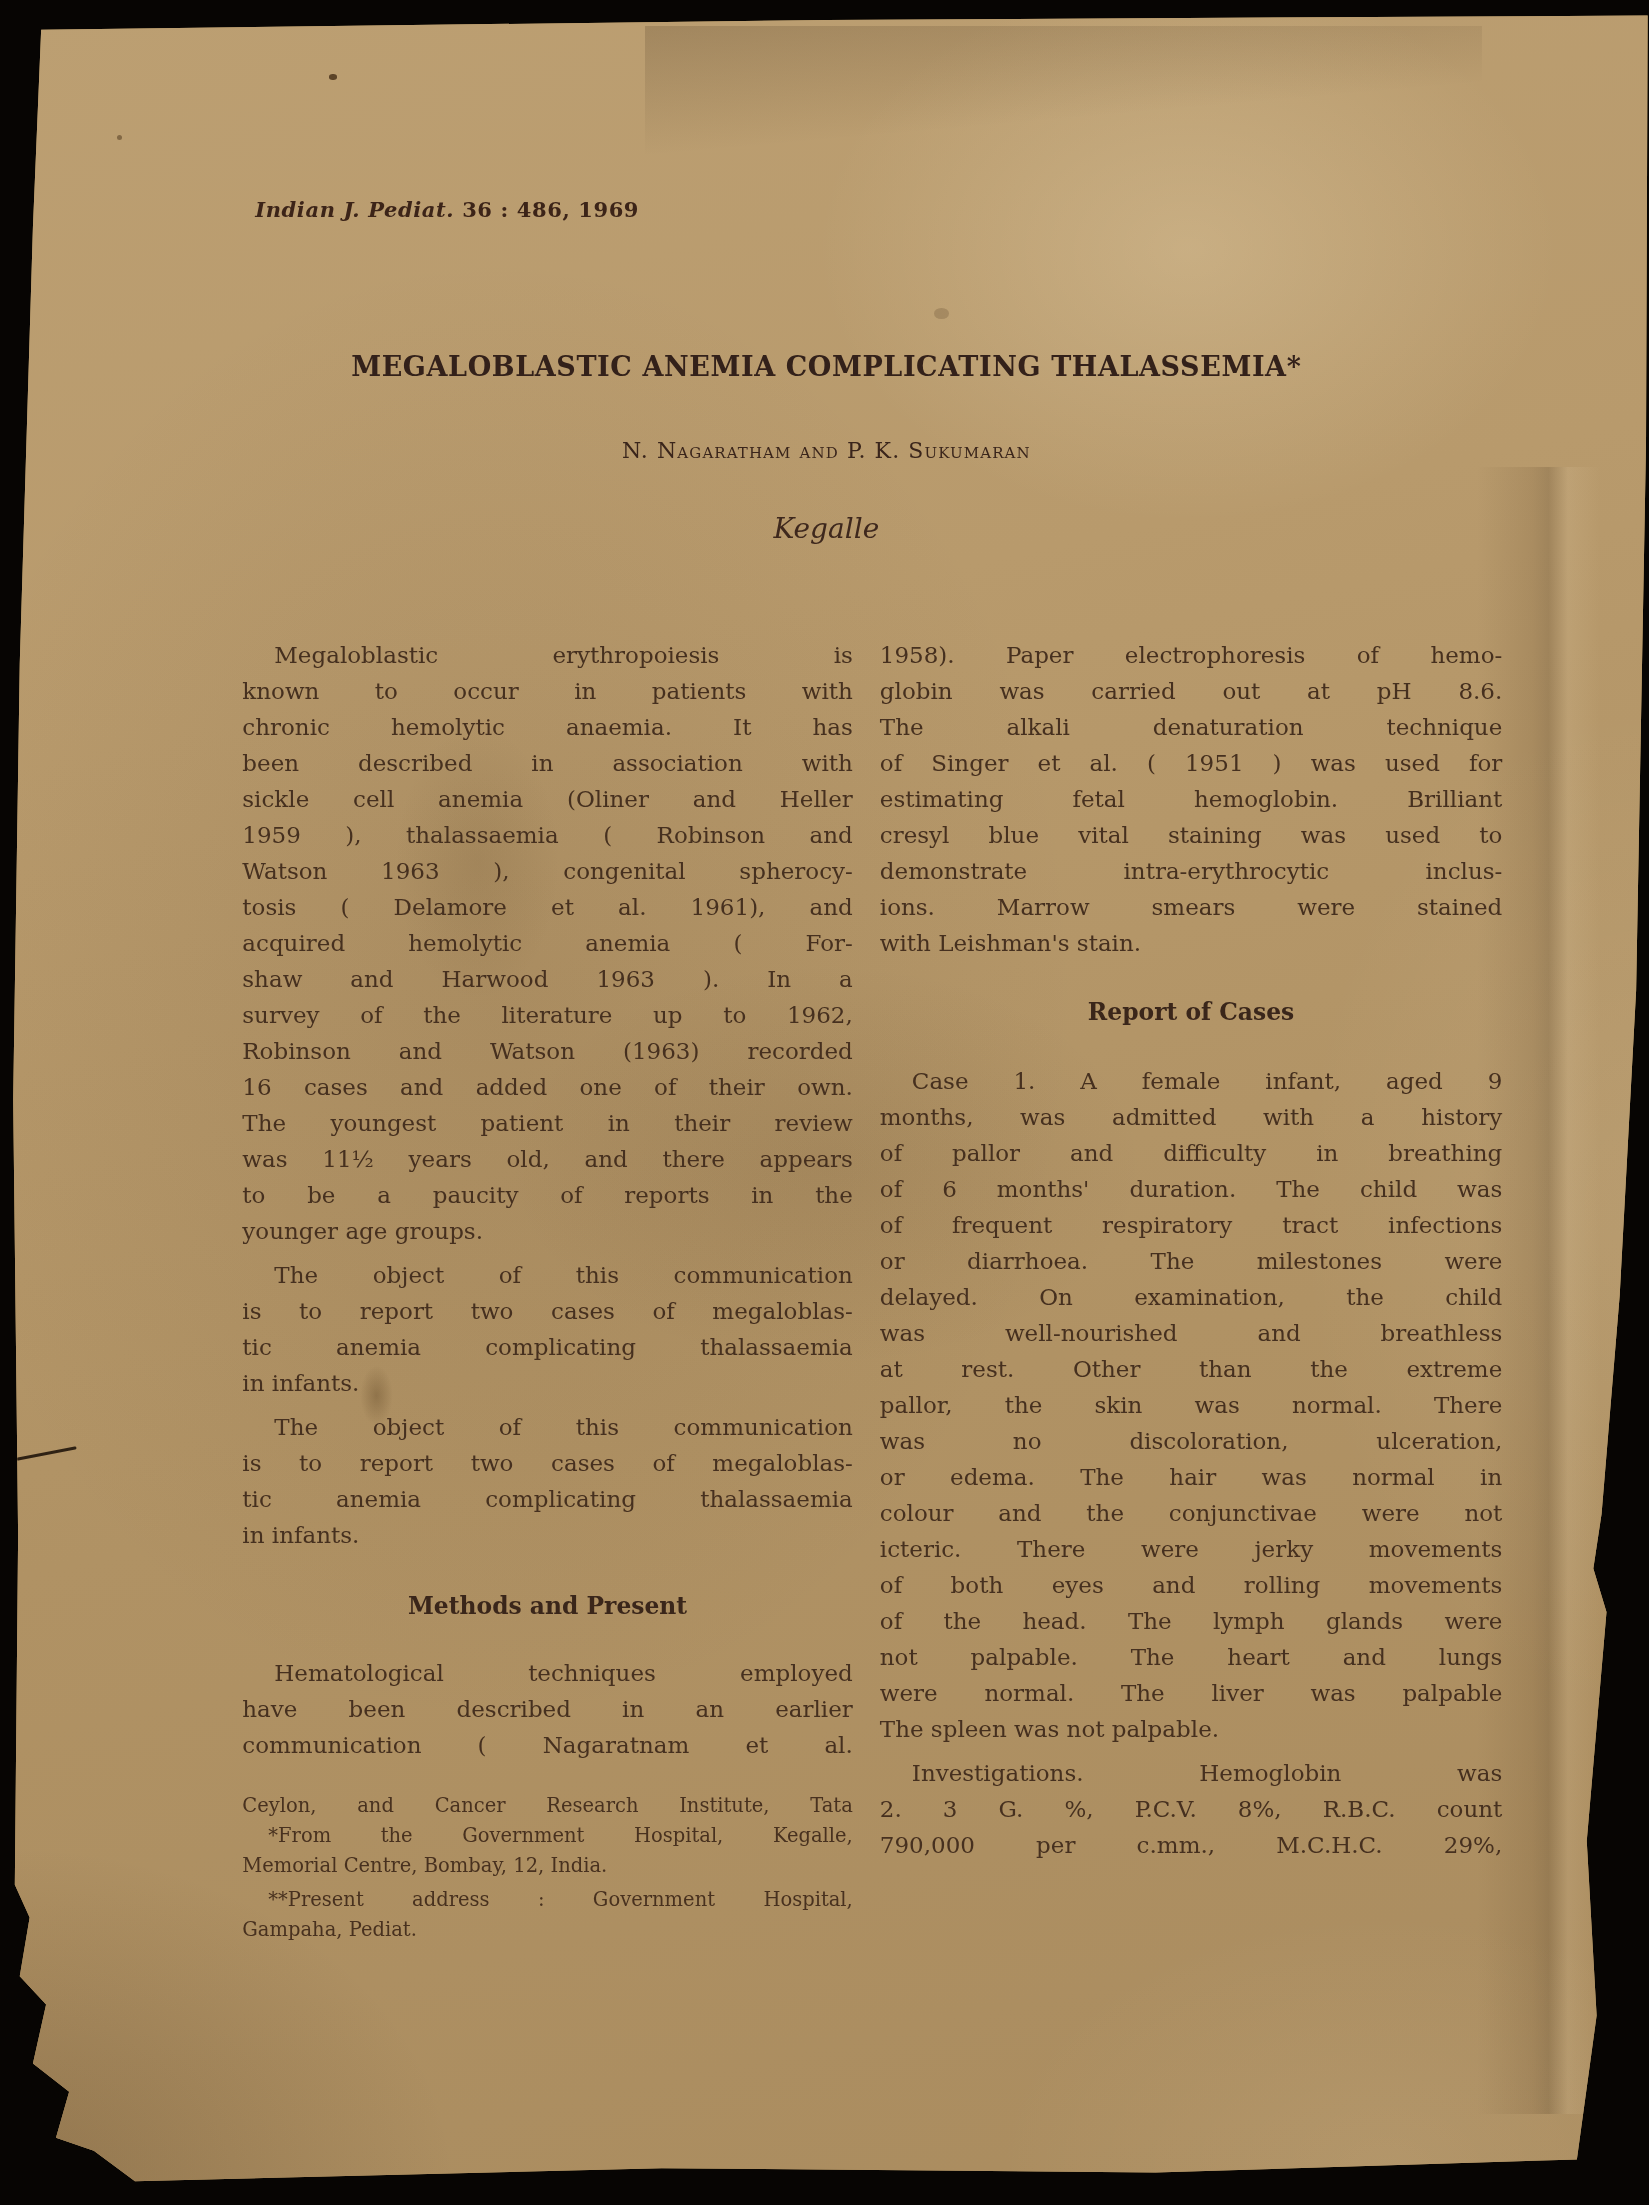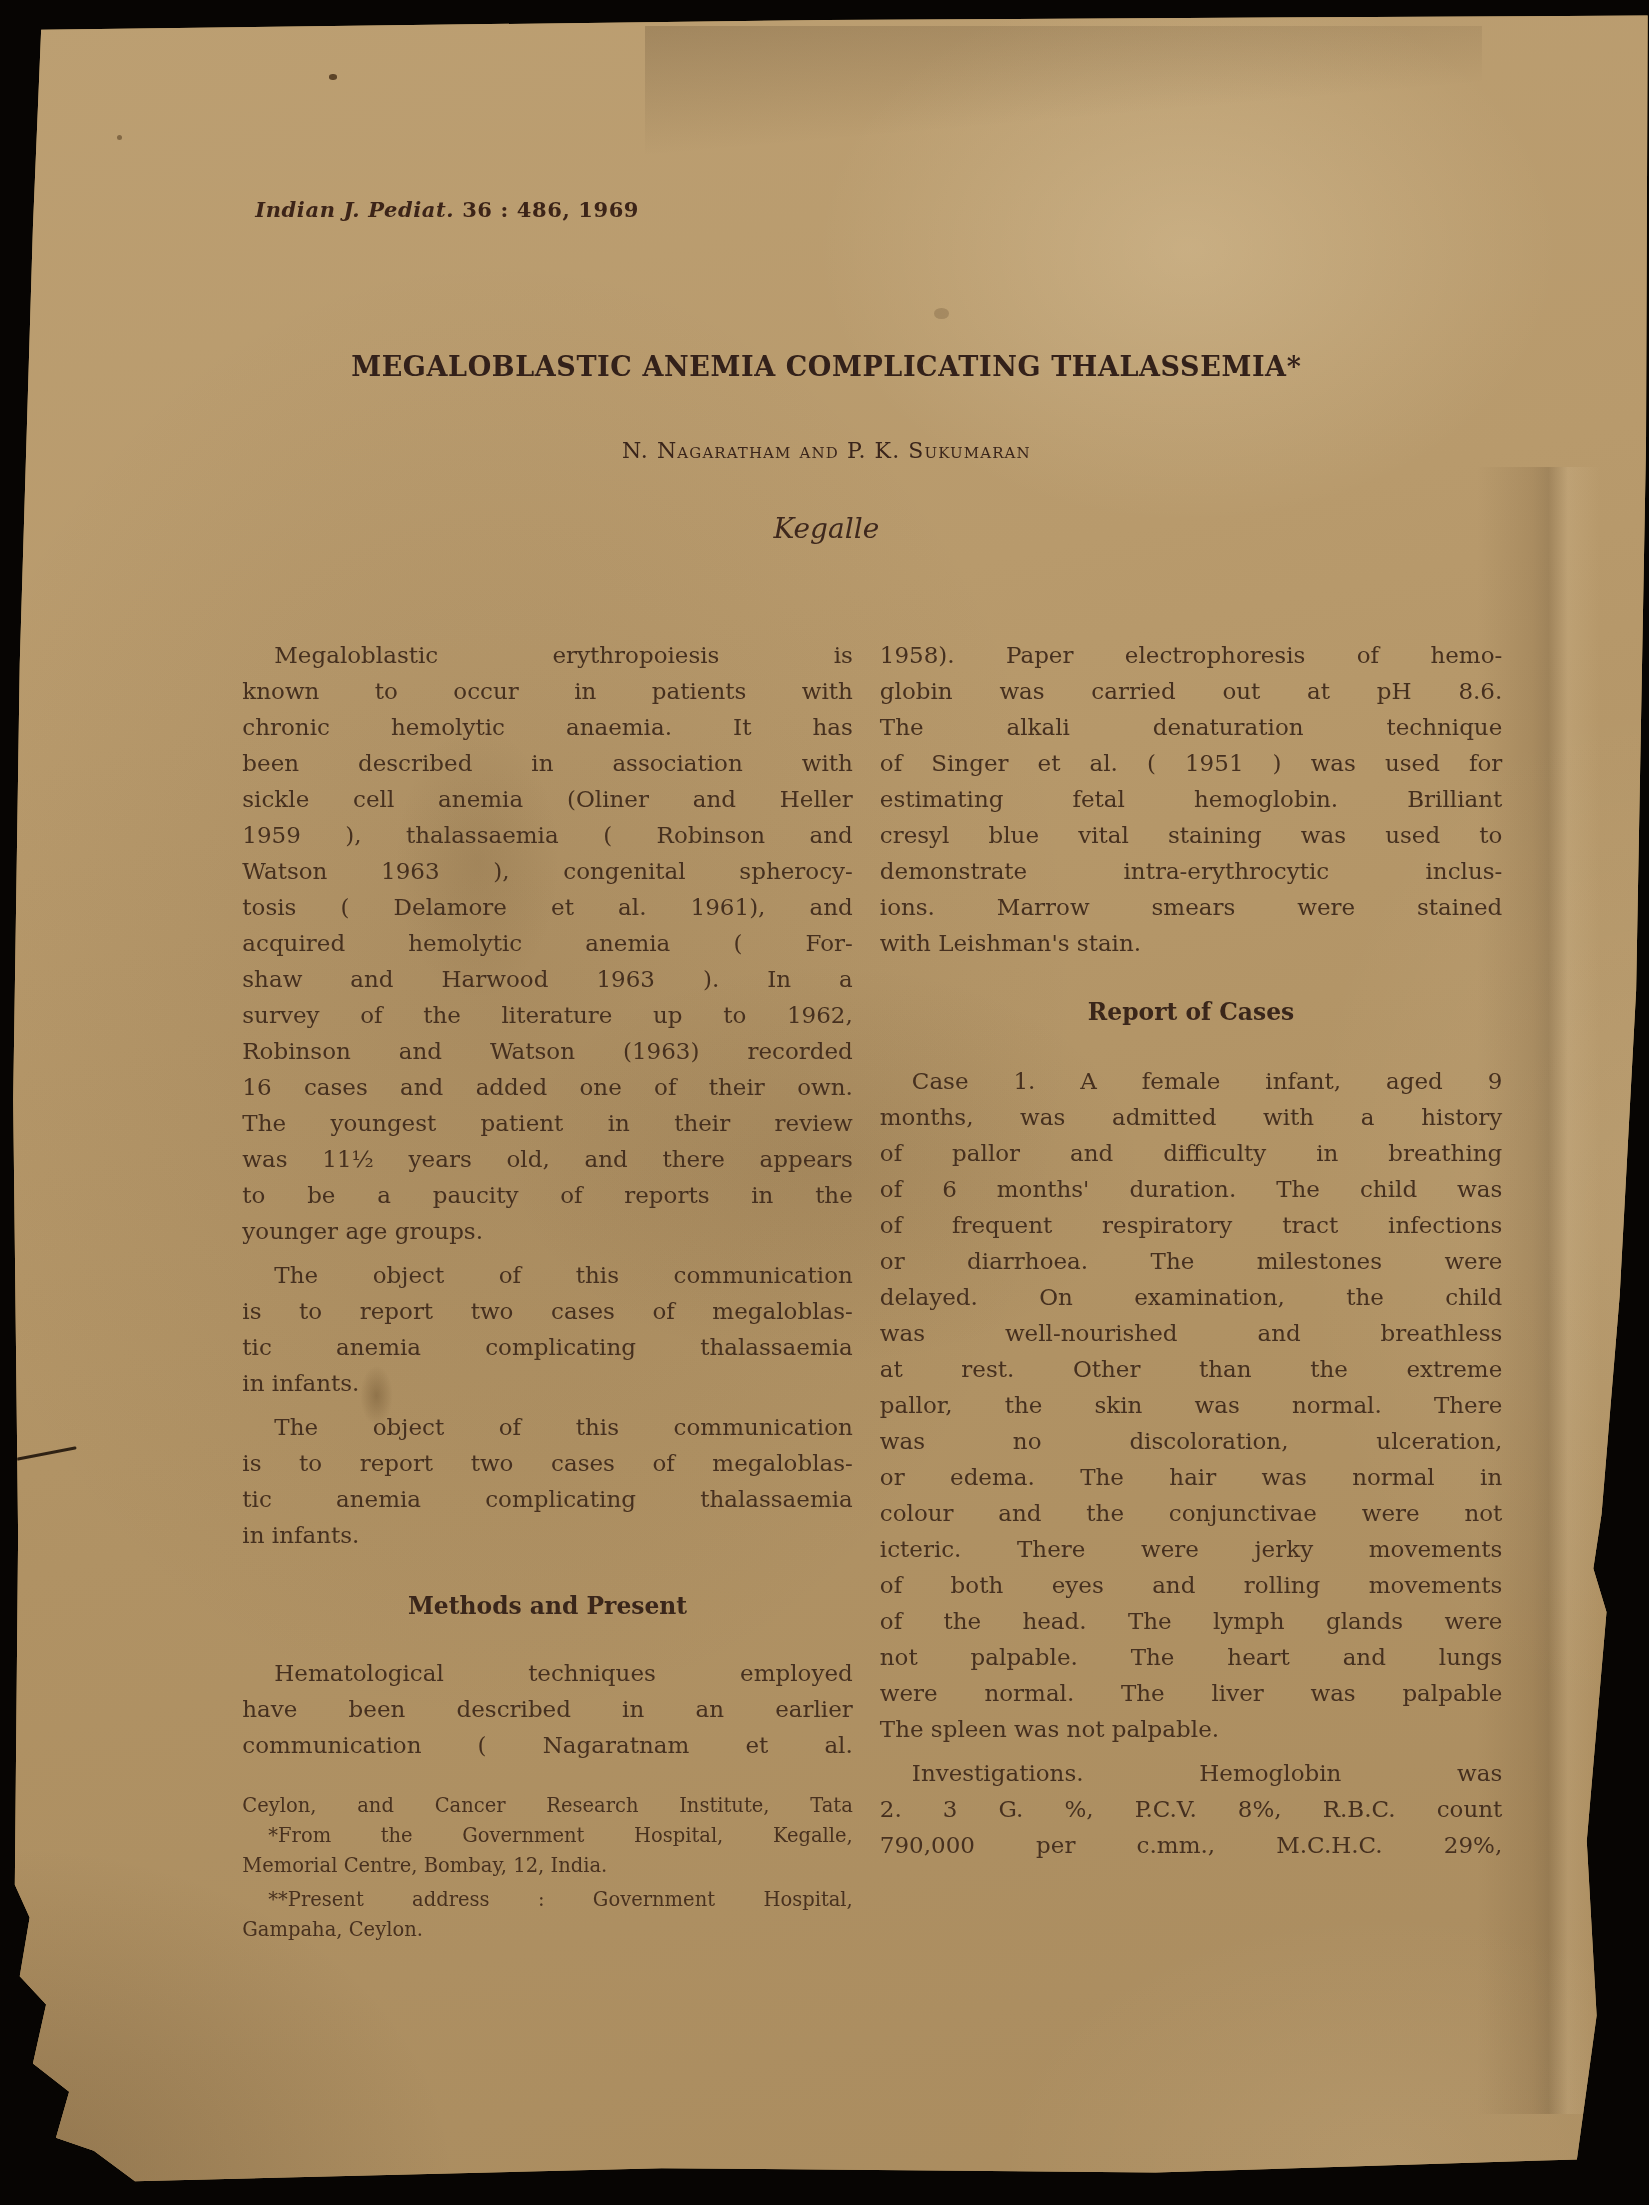--- a/index.html
+++ b/index.html
@@ -172,21 +172,21 @@
             <div class="tline">communication ( Nagaratnam et al.</div>
           </div>
         <div class="footnotes">
           <div class="para">
               <div class="tline">Ceylon, and Cancer Research Institute, Tata</div>
               <div class="tline firstline">*From the Government Hospital, Kegalle,</div>
               <div class="tline lastline">Memorial Centre, Bombay, 12, India.</div>
             </div>
           <div class="para">
               <div class="tline firstline">**Present address : Government Hospital,</div>
-              <div class="tline lastline">Gampaha, Ceylon.</div>
+              <div class="tline lastline">Gampaha, Pediat.</div>
             </div>
         </div>
       </div>
 
       <div class="col right">
         <div class="para">
             <div class="tline">1958). Paper electrophoresis of hemo-</div>
             <div class="tline">globin was carried out at pH 8.6.</div>
             <div class="tline">The alkali denaturation technique</div>
             <div class="tline">of Singer et al. ( 1951 ) was used for</div>

